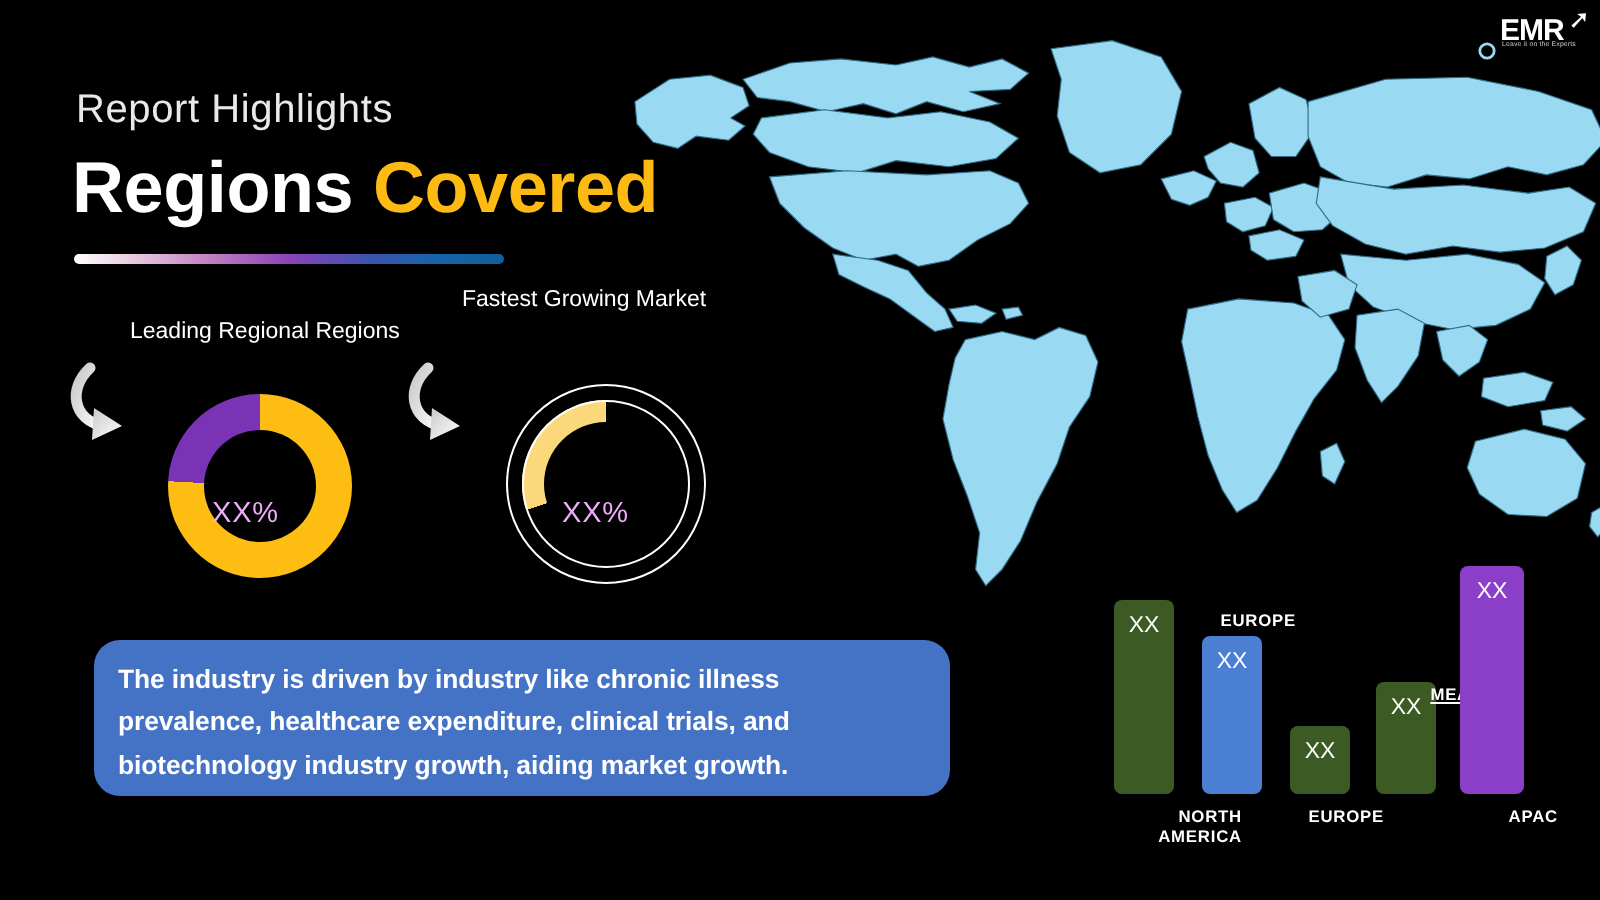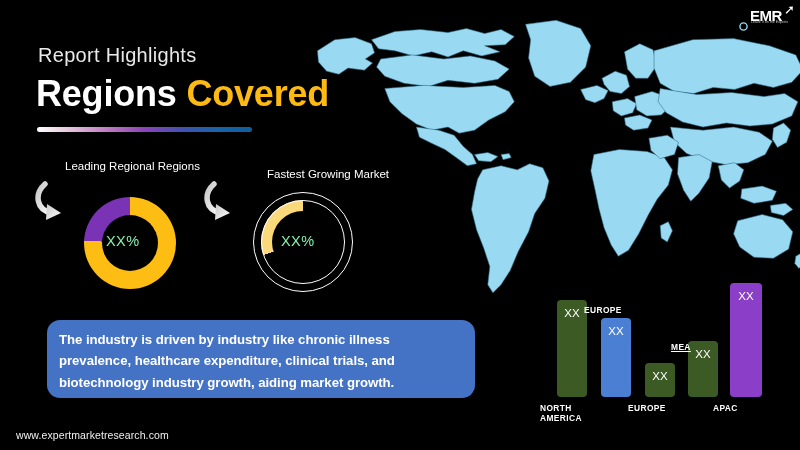--- a/index.html
+++ b/index.html
@@ -14,50 +14,50 @@
   #eyebrow{position:absolute;left:38px;top:44px;font-size:20px;color:#e9e9e9;letter-spacing:.3px;font-weight:400;}
   #maintitle{position:absolute;left:36px;top:76px;font-size:36px;font-weight:700;letter-spacing:-.2px;line-height:1;white-space:nowrap;}
   #maintitle .w{color:#ffffff;}
   #maintitle .y{color:#FDBA12;}
   #rule{position:absolute;left:37px;top:127px;width:215px;height:5px;border-radius:3px;
         background:linear-gradient(90deg,#ffffff 0%,#e7c9df 14%,#c07ec2 32%,#8a44b8 50%,#3f52b0 68%,#1764a8 84%,#0d5f9e 100%);}
 
   
   .donut-title{position:absolute;font-size:11.5px;color:#ffffff;font-weight:400;white-space:nowrap;}
   #dt1{left:65px;top:160px;}
-  #dt2{left:231px;top:168px;margin-left:36px;}
+  #dt2{left:231px;top:144px;}
 
   .donut{position:absolute;border-radius:50%;}
   #donut1{left:84px;top:197px;width:92px;height:92px;
     background:conic-gradient(from 0deg,#FDBD13 0deg 273deg,#7B33B5 273deg 360deg);}
   #donut1 .hole{position:absolute;left:18px;top:18px;width:56px;height:56px;border-radius:50%;background:#000;}
   #donut2-outer{left:253px;top:192px;width:100px;height:100px;border:1.6px solid #ffffff;box-sizing:border-box;}
   #donut2{left:261px;top:200px;width:84px;height:84px;
     background:conic-gradient(from 0deg,#000 0deg 0.5deg,#000 0.5deg 360deg);}
   #donut2 .ring{position:absolute;inset:0;border-radius:50%;
     background:conic-gradient(from 252deg,#FBD97A 0deg 108deg,rgba(0,0,0,0) 108deg 360deg);}
   #donut2 .ringline{position:absolute;inset:0;border-radius:50%;border:1.4px solid #ffffff;box-sizing:border-box;}
   #donut2 .hole{position:absolute;left:11px;top:11px;width:62px;height:62px;border-radius:50%;background:#000;}
 
-  .donut-val{position:absolute;color:#86efac;font-size:14.5px;letter-spacing:.4px;font-weight:400;}
+  .donut-val{position:absolute;color:#f0abfc;font-size:14.5px;letter-spacing:.4px;font-weight:400;margin-top:16px;}
   #dv1{left:106px;top:233px;}
   #dv2{left:281px;top:233px;}
 
   .arrow{position:absolute;width:42px;height:44px;}
 
   
   #callout{position:absolute;left:47px;top:320px;width:428px;height:78px;
            background:#4472C4;border-radius:13px;box-sizing:border-box;padding:9px 16px 0 12px;}
   #callout p{margin:0;color:#ffffff;font-size:13.2px;font-weight:700;line-height:1.62;letter-spacing:-.05px;}
 
   
   #bars{position:absolute;left:540px;top:270px;width:260px;height:165px;}
   .bar{position:absolute;border-radius:4px;}
   .bar .xx{position:absolute;left:0;right:0;text-align:center;font-size:11.5px;color:#ffffff;}
-  .bar-cap{position:absolute;text-align:left;font-size:8.4px;font-weight:700;color:#ffffff;letter-spacing:.4px;white-space:nowrap;}
+  .bar-cap{position:absolute;text-align:right;font-size:8.4px;font-weight:700;color:#ffffff;letter-spacing:.4px;white-space:nowrap;}
 
   
   #footer{position:absolute;left:16px;top:429px;font-size:10.5px;color:#f0f0f0;letter-spacing:.1px;}
   #logo{position:absolute;left:748px;top:3px;width:48px;height:28px;}
   #logo .emr{position:absolute;left:2px;top:4px;font-size:15px;font-weight:700;color:#ffffff;letter-spacing:-.5px;}
   #logo .tag{position:absolute;left:3px;top:17px;font-size:3.4px;color:#cfcfcf;letter-spacing:.1px;white-space:nowrap;}
   #logo .arr{position:absolute;right:1px;top:0px;color:#ffffff;font-size:13px;line-height:1;}
   #logo .dot{position:absolute;left:-9px;top:14px;width:9px;height:9px;}
 </style>
 </head>
@@ -167,40 +167,39 @@
 
   <div id="callout">
     <p>The industry is driven by industry like chronic illness prevalence, healthcare expenditure, clinical trials, and biotechnology industry growth, aiding market growth.</p>
   </div>
 
   <div id="bars">
 
   <div class="bar" style="left: 17px; top: 30px; width: 30px; height: 97px; background: rgb(60, 90, 35);">
         <span class="xx" style="top: 7px;">XX</span>
       </div>
-      <div class="bar-cap" style="width: 64px; left: 0px; top: 133px;">NORTH<br>AMERICA</div>
+      <div class="bar-cap" style="width: 64px; left: 17px; top: 133px;">NORTH<br>AMERICA</div>
       <div class="bar" style="left: 61px; top: 48px; width: 30px; height: 79px; background: rgb(74, 127, 212);">
         <span class="xx" style="top: 7px;">XX</span>
       </div>
       <div class="bar-cap" style="width: 64px; left: 44px; top: 35px;">EUROPE</div>
       <div class="bar" style="left: 105px; top: 93px; width: 30px; height: 34px; background: rgb(60, 90, 35);">
         <span class="xx" style="top: 7px;">XX</span>
       </div>
       <div class="bar-cap" style="width: 64px; left: 88px; top: 133px;">EUROPE</div>
       <div class="bar" style="left: 148px; top: 71px; width: 30px; height: 56px; background: rgb(60, 90, 35);">
         <span class="xx" style="top: 7px;">XX</span>
       </div>
       <div class="bar-cap" style="width: 64px; left: 131px; top: 72px; text-decoration: underline;">MEA</div>
       <div class="bar" style="left: 190px; top: 13px; width: 32px; height: 114px; background: rgb(139, 63, 201);">
         <span class="xx" style="top: 7px;">XX</span>
       </div>
       <div class="bar-cap" style="width: 66px; left: 173px; top: 133px;">APAC</div>
     </div>
 
-  <div id="footer">www.expertmarketresearch.com</div>
   <div id="logo">
     <div class="dot">
       <svg viewBox="0 0 9 9" width="9" height="9">
           <circle cx="4.5" cy="4.5" r="3.6" fill="none" stroke="#9AD9F2" stroke-width="1.4"></circle>
         </svg>
     </div>
     <div class="arr">➚</div>
     <div class="emr">EMR</div>
     <div class="tag">Leave it on the Experts</div>
   </div>

